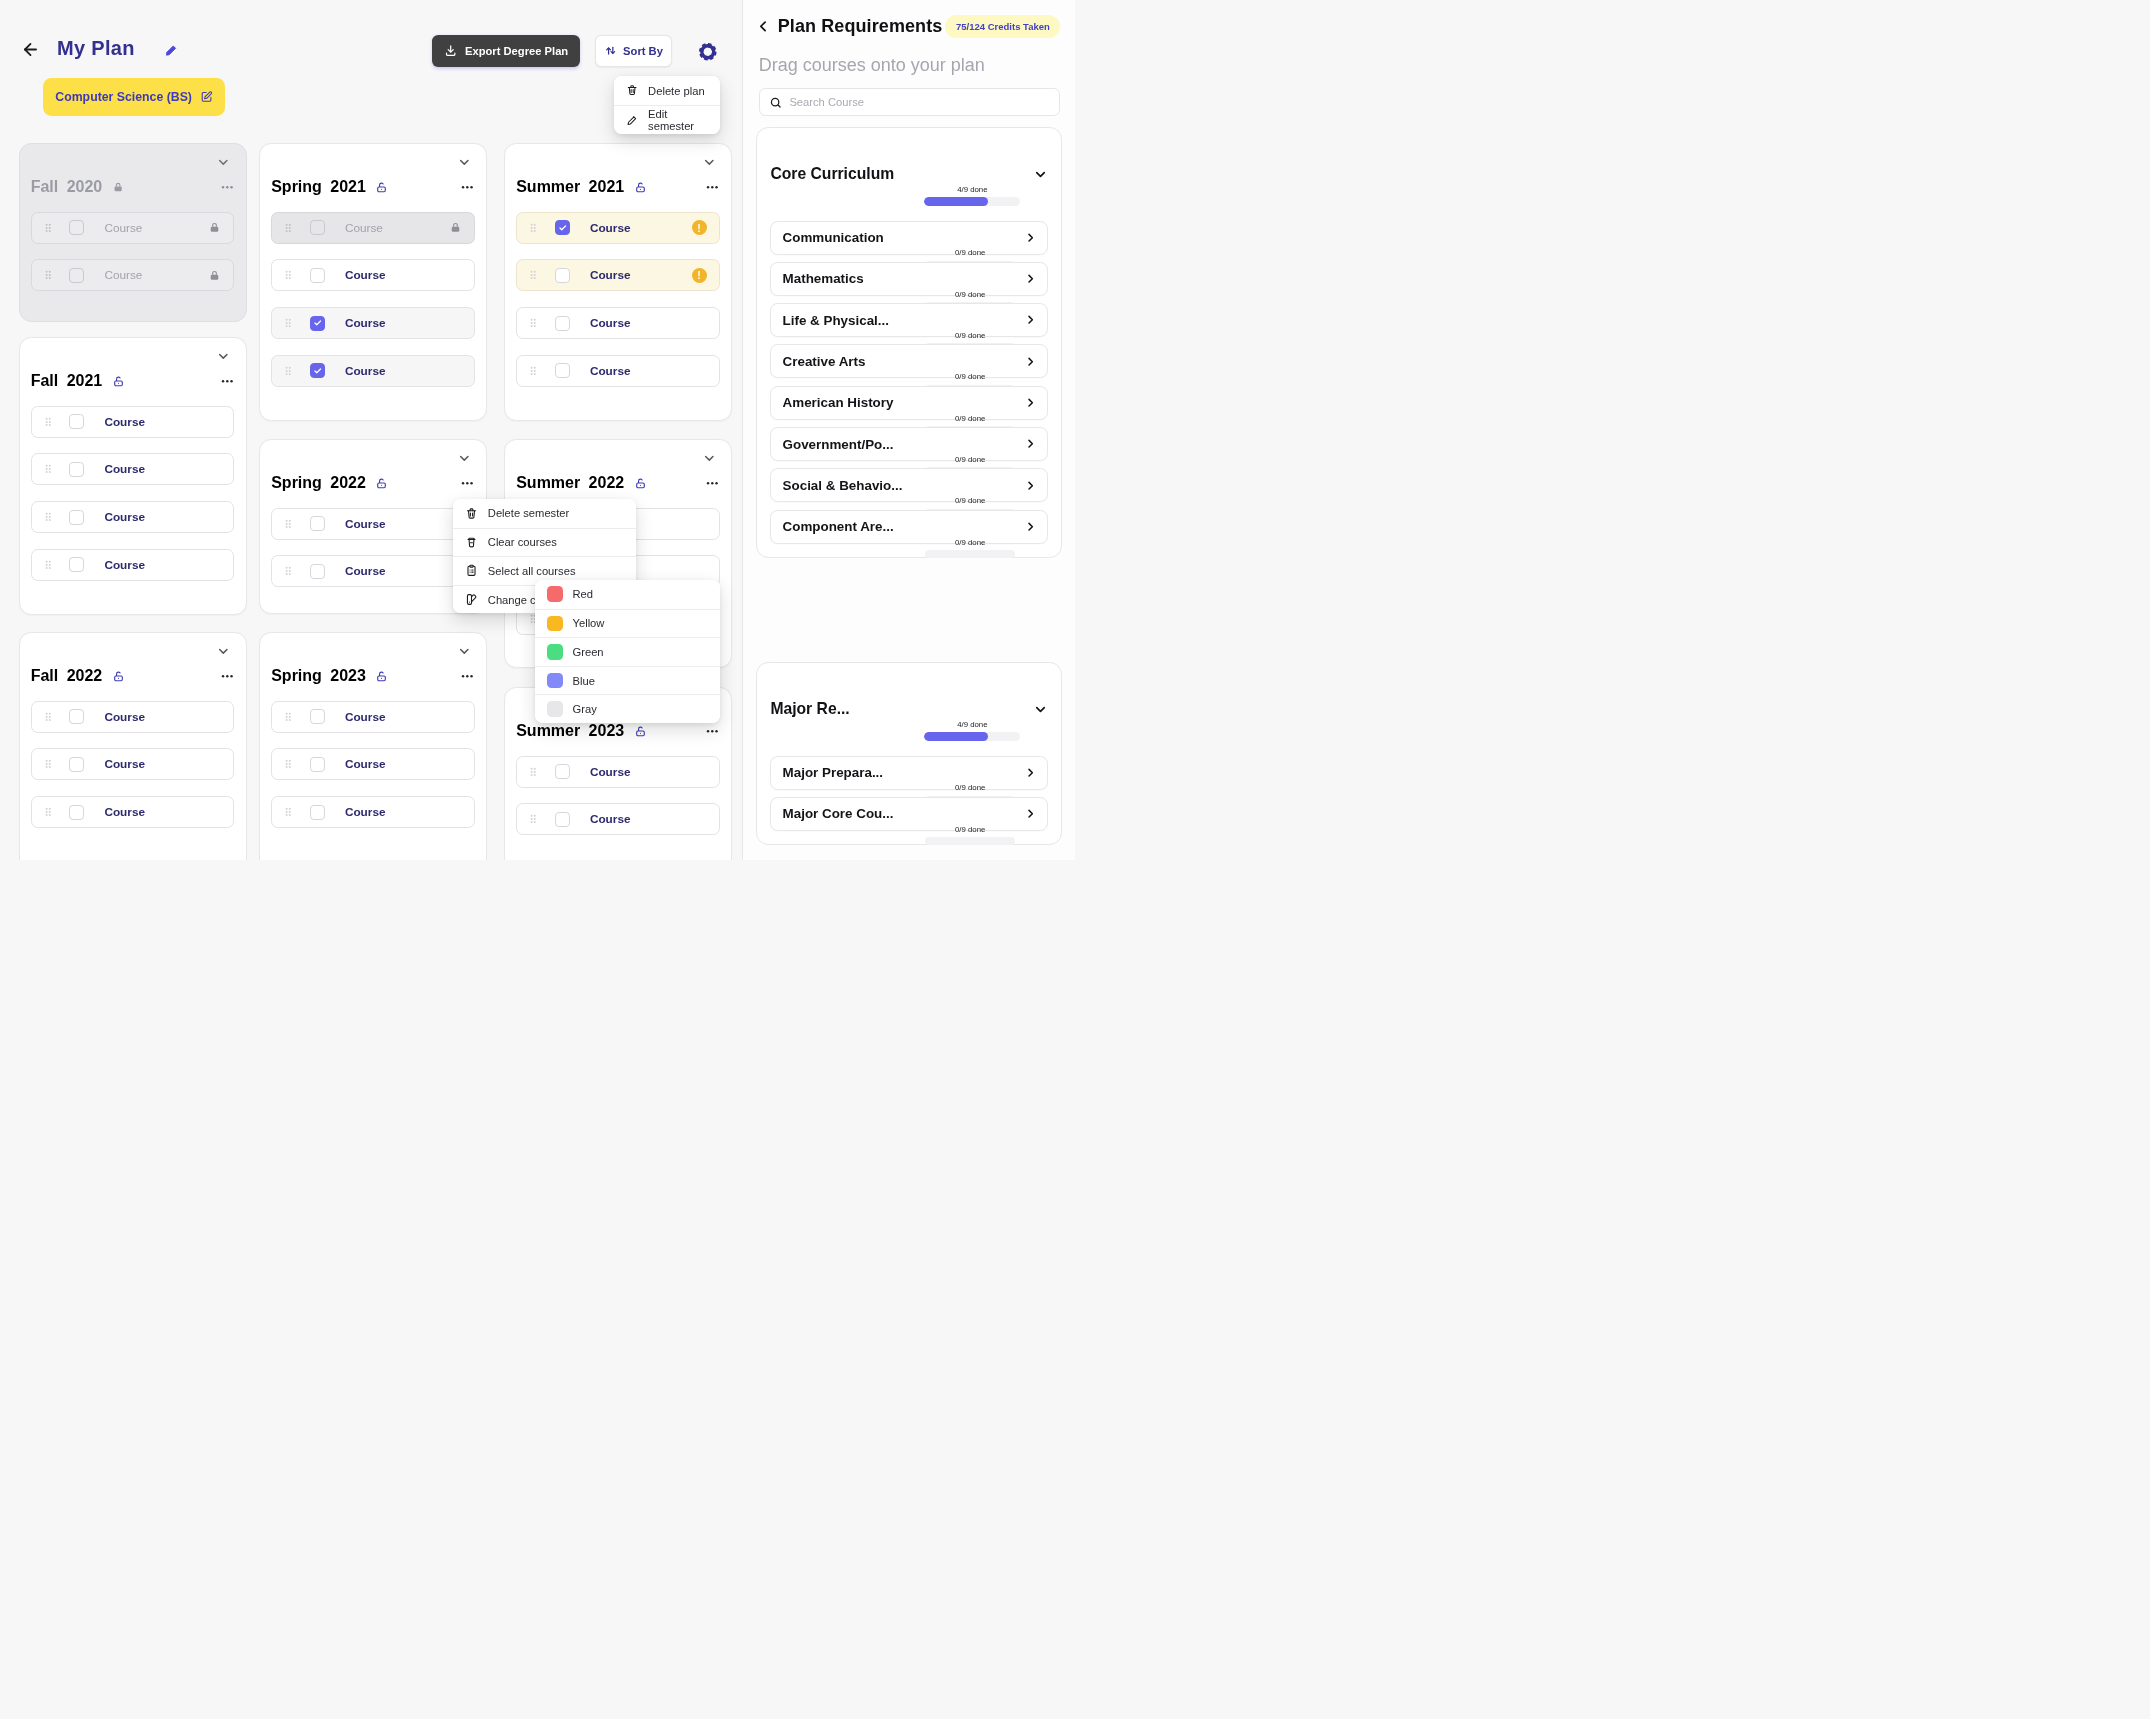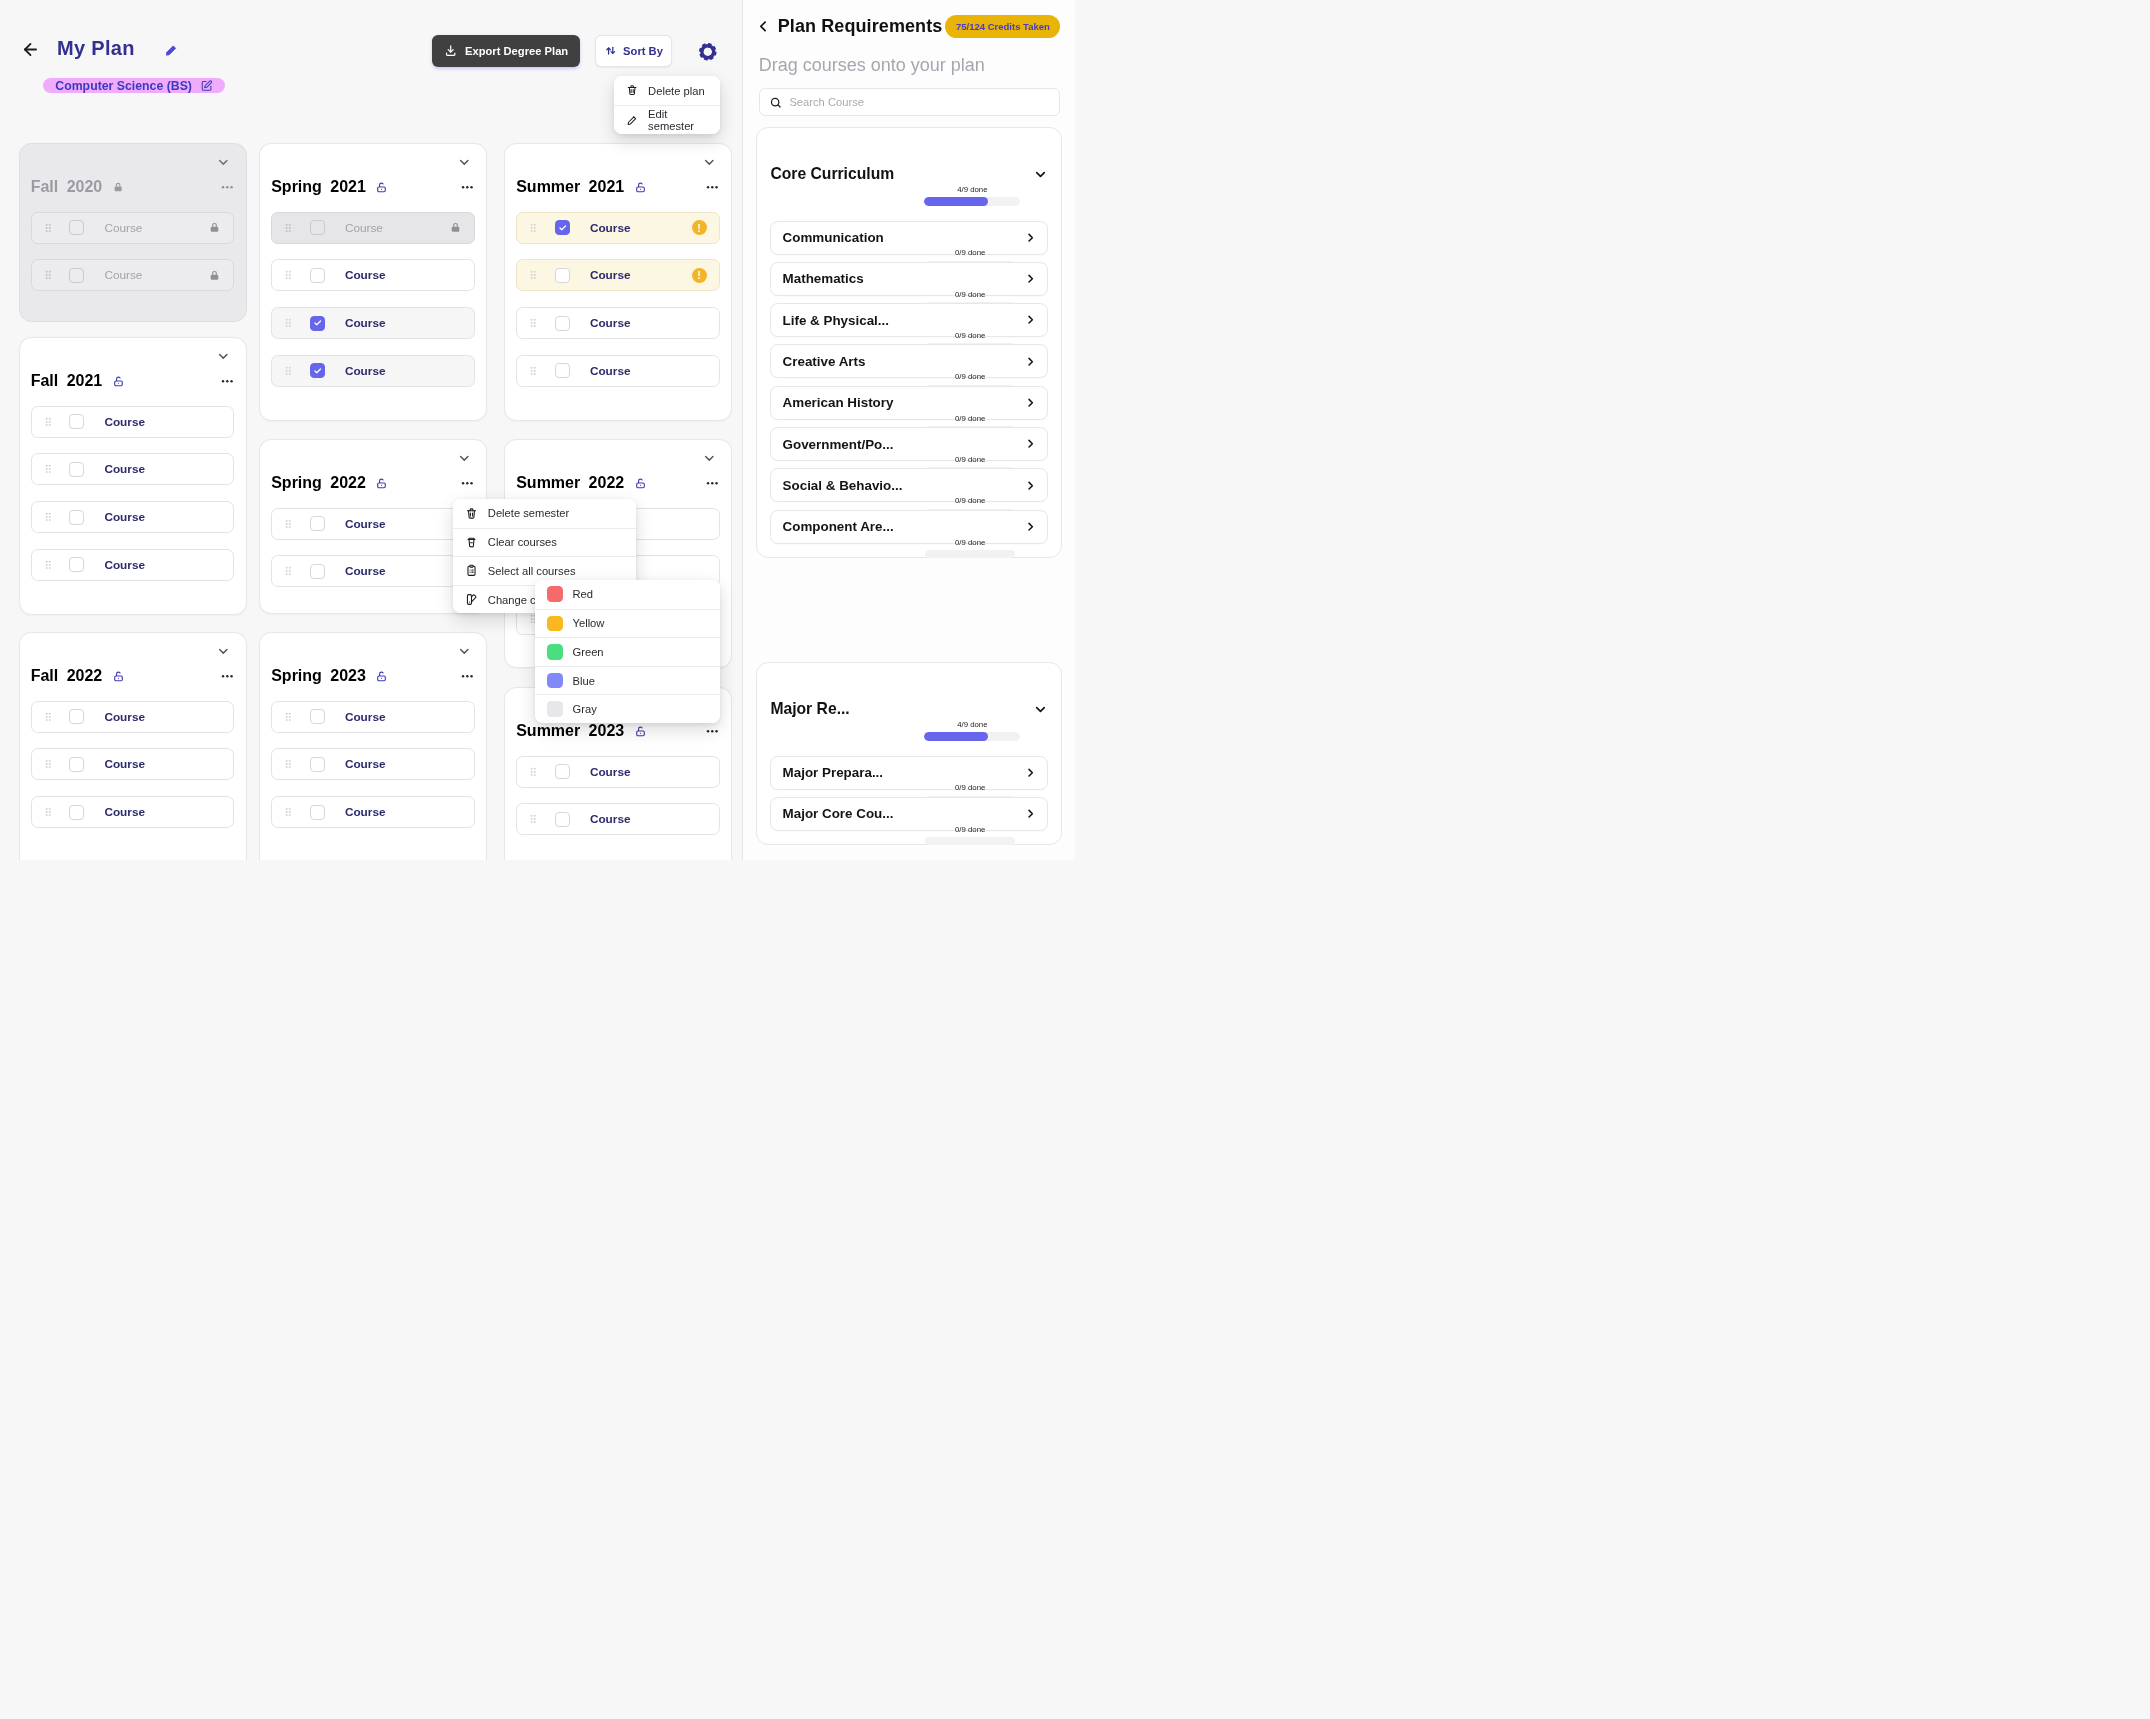--- a/index.html
+++ b/index.html
@@ -11,22 +11,22 @@
     color:#18181b;
   }
   svg { display:block; }
   button { background:none; border:none; font-family:inherit; cursor:pointer; padding:0; }
 
   
   .back-btn { position:absolute; left:21px; top:40px; color:#1c1c20; }
   .page-title { position:absolute; left:57px; top:37px; font-size:20px; font-weight:800; color:#33308f; letter-spacing:0.3px; }
   .title-edit { position:absolute; left:164px; top:43px; color:#4f49d8; }
   .program-badge {
-    position:absolute; left:43px; top:78px; height:15px;
-    background:#f0abfc; border-radius:8.4px; display:flex; align-items:center; gap:7.8px;
+    position:absolute; left:43px; top:78px; height:38px;
+    background:#fde047; border-radius:8.4px; display:flex; align-items:center; gap:7.8px;
     padding:0 12.3px; color:#3d3abc; font-size:12.3px; font-weight:700;text-align:center;
   }
   .export-btn {
     position:absolute; left:432px; top:35px; width:148px; height:32px;
     background:#404040; border-radius:6.2px; color:#fff; font-size:11.2px; font-weight:700;
     display:flex; align-items:center; justify-content:center; gap:7.8px;
     box-shadow:0 1.1px 3.4px rgba(80,70,220,.25);
   }
   .sort-btn {
     position:absolute; left:595px; top:35px; width:77px; height:32px;
@@ -104,21 +104,21 @@
 
   
   .sidebar {
     position:absolute; left:742px; top:0; width:333px; height:860px;
     background:#fdfdfe; border-left:0.6px solid #e7e7ea;
   }
   .sb-head { display:flex; align-items:center; padding:14.6px 14.6px 0 13.4px; }
   .sb-back { color:#141418; }
   .sb-title { font-size:18px; font-weight:800; color:#111114; margin-left:6.7px; letter-spacing:0.1px; }
   .credits-badge {
-    margin-left:auto; background:#eab308; color:#4340c6; font-size:9.5px; font-weight:700;
+    margin-left:auto; background:#fef9c3; color:#4340c6; font-size:9.5px; font-weight:700;
     height:23.5px; border-radius:11.8px; display:flex; align-items:center; padding:0 10.6px; white-space:nowrap;
   }
   .sb-hint { padding:17px 14.6px 0 15.7px; color:#a6a6ae; font-size:18px; }
   .search-box {
     margin:12.3px 14.6px 0 15.7px; height:28px; background:#fff;
     border:0.6px solid #e6e6ea; border-radius:6.2px; display:flex; align-items:center; padding:0 9px; gap:7.3px;
   }
   .search-box input { border:none; outline:none; flex:1; font-size:11.2px; font-family:inherit; color:#333; background:transparent; }
   .search-box input::placeholder { color:#a9a9b1; }
 

